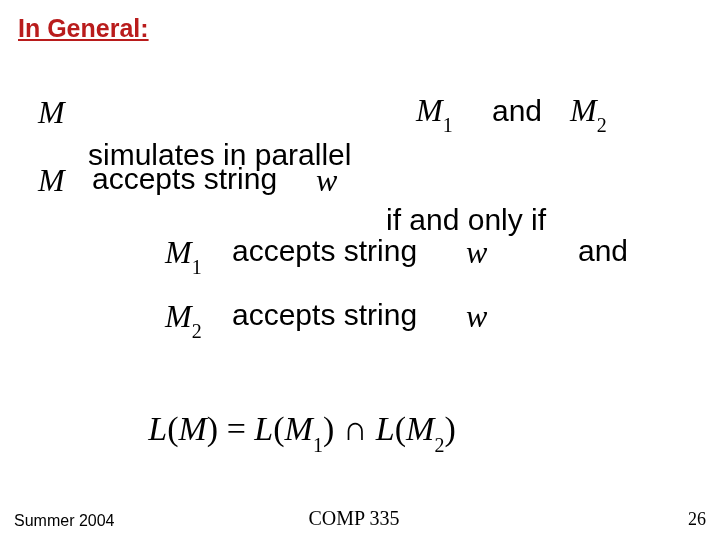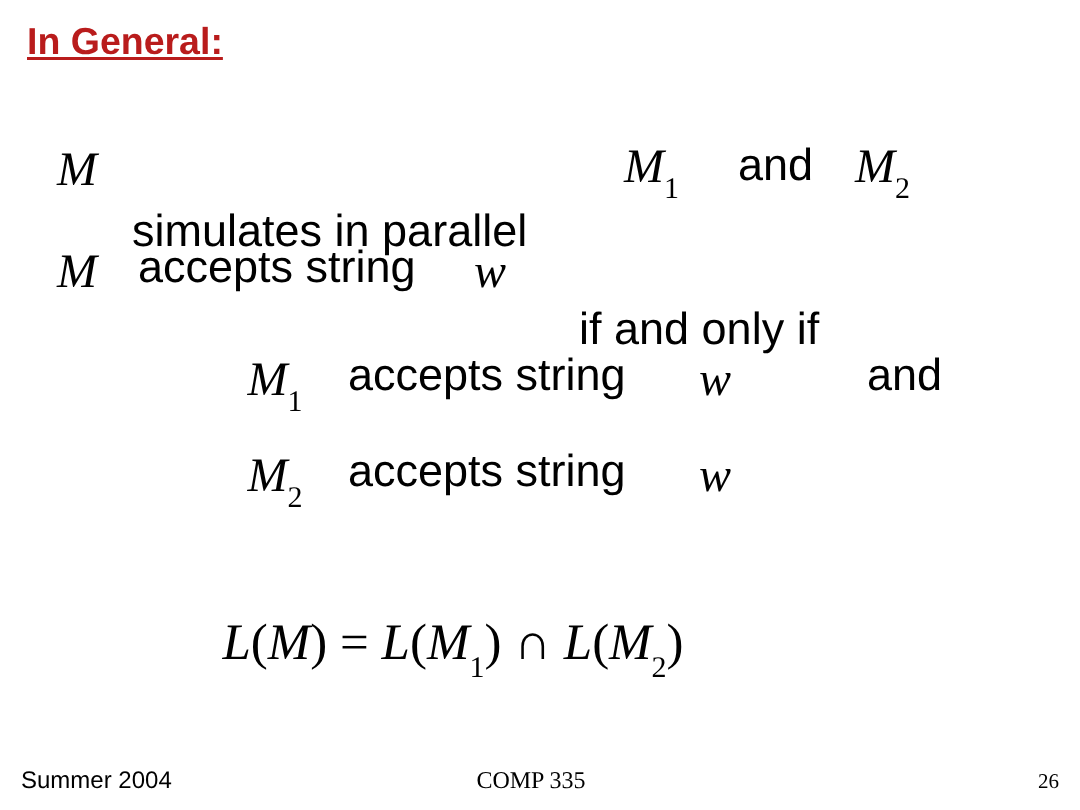--- a/index.html
+++ b/index.html
@@ -64,28 +64,28 @@
     font-family: Liberation Sans, sans-serif;
     font-size: 16px;
   }
   .footer-center {
     position: absolute;
     left: 0;
     width: 708px;
     bottom: 10px;
     text-align: center;
     font-family: "Times New Roman", Times, serif;
-    font-size: 16px;
+    font-size: 20px;
   }
   .footer-right {
     position: absolute;
     right: 14px;
     bottom: 10px;
     font-family: "Times New Roman", Times, serif;
-    font-size: 14px;
+    font-size: 18px;
   }
 </style>
 </head>
 <body>
 
 <div class="slide">
 
   <div class="title">In General:</div>
 
   <div class="line" style="left:38px; top:94px;">

